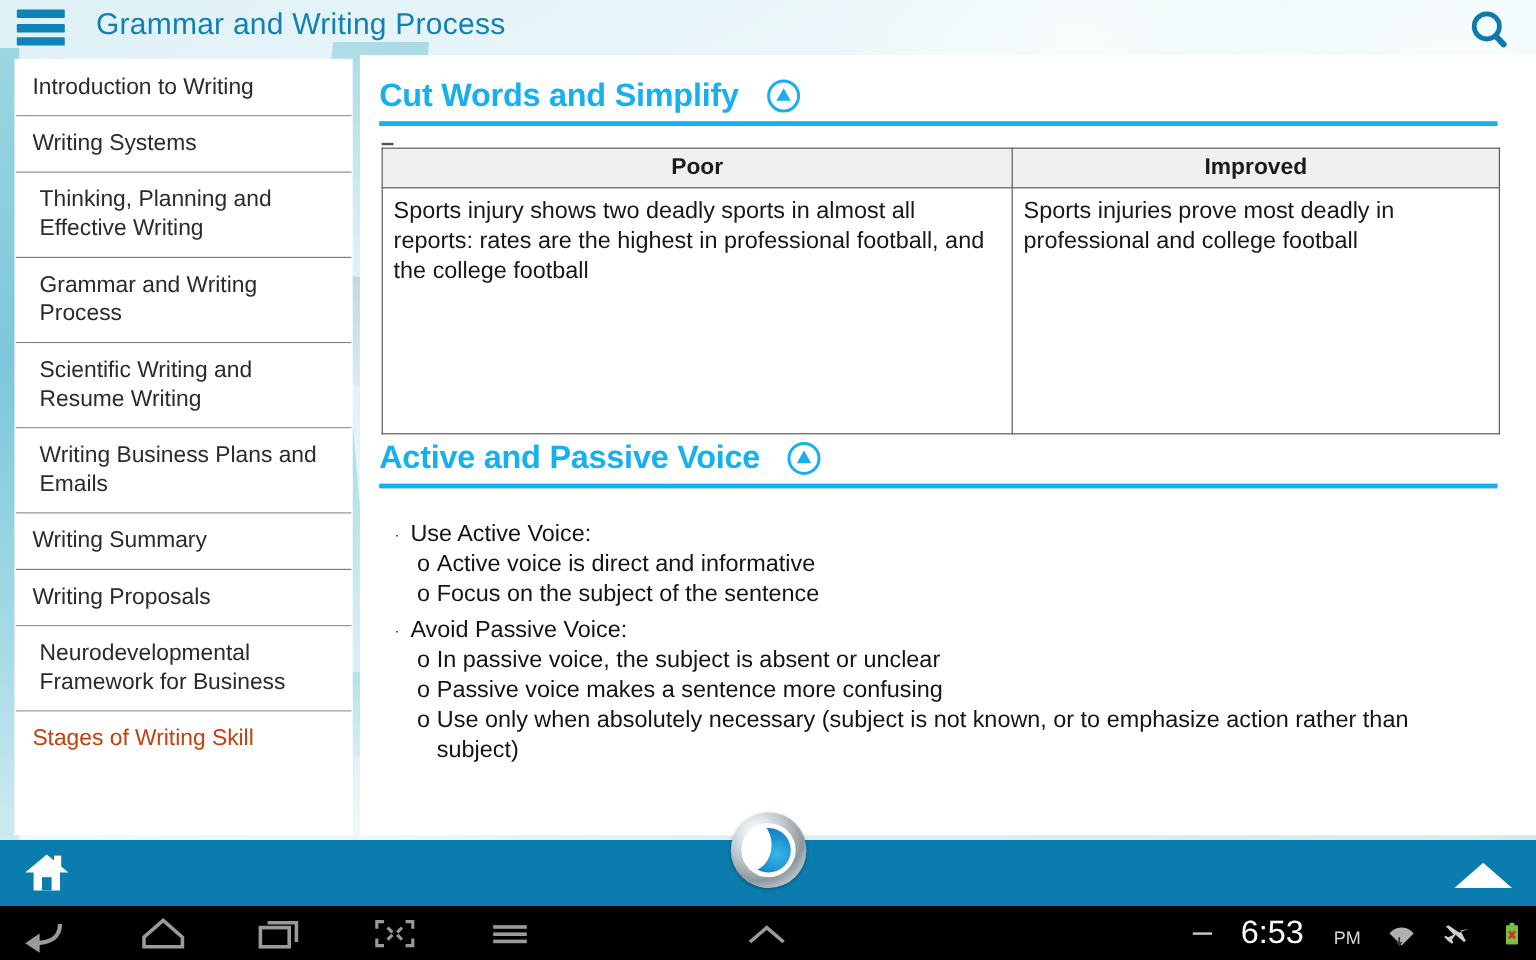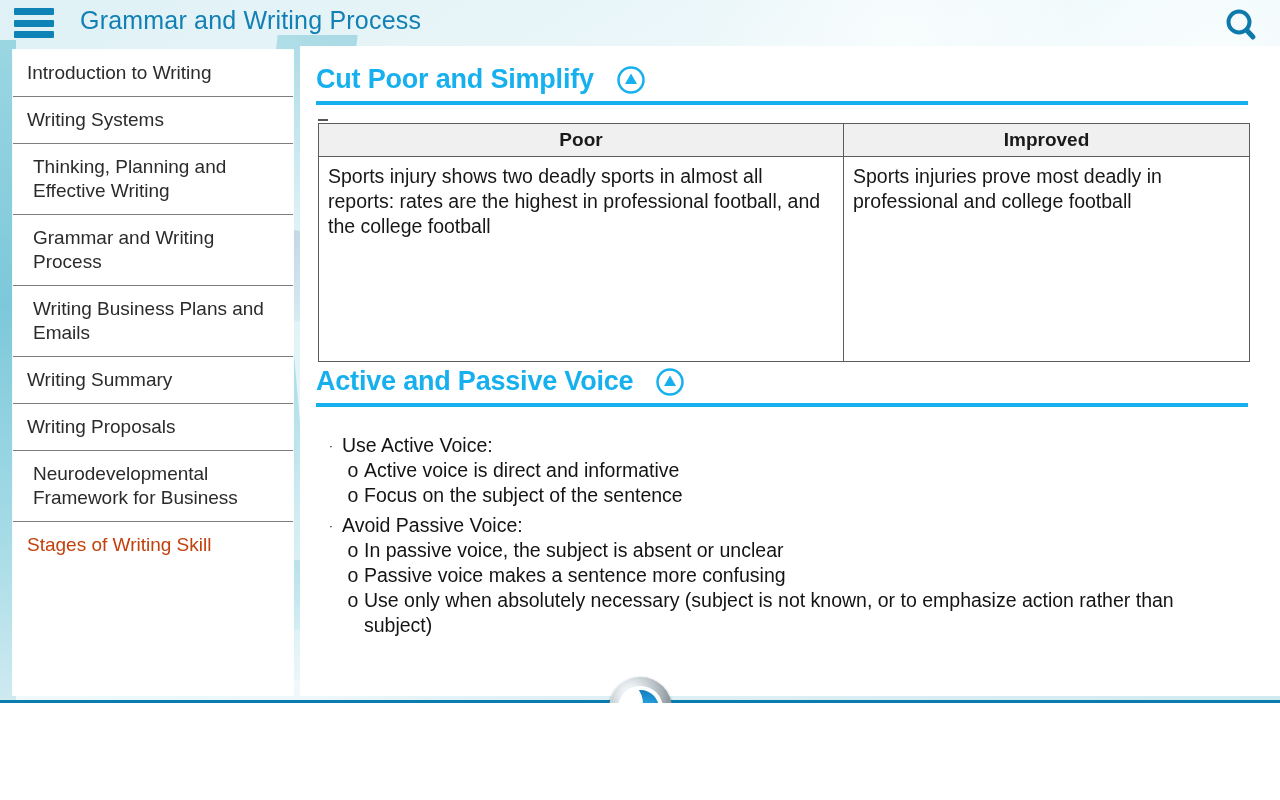--- a/index.html
+++ b/index.html
@@ -1,21 +1,21 @@
 <!DOCTYPE html>
 <html><head>
 <meta charset="utf-8">
 <style>
   html,body{margin:0;padding:0;}
   body{
     width:1280px;height:800px;overflow:hidden;
     font-family:"Liberation Sans", sans-serif;
     background:#ffffff;
   }
-  #app{position:relative;width:1280px;height:703px;overflow:hidden;}
+  #app{position:relative;width:1280px;height:800px;overflow:hidden;}
 
   
   .wallpaper{
     position:absolute;left:0;top:0;width:1280px;height:760px;
     background:
       radial-gradient(ellipse 240px 180px at 96% 10%, rgba(255,255,255,.75), rgba(255,255,255,0) 70%),
       radial-gradient(ellipse 300px 240px at 70% 4%, rgba(255,255,255,.55), rgba(255,255,255,0) 70%),
       radial-gradient(ellipse 200px 160px at 24% 86%, rgba(255,255,255,.45), rgba(255,255,255,0) 70%),
       linear-gradient(150deg,#dff1f6 0%,#e8f5f8 22%,#f2fbfc 45%,#def0f5 70%,#cfe9f1 100%);
   }
@@ -172,41 +172,44 @@
     <div class="side-item">
       <span>Writing Systems</span>
     </div>
     <div class="side-item tall">
       <span>Thinking, Planning and Effective Writing</span>
     </div>
     <div class="side-item tall">
       <span>Grammar and Writing Process</span>
     </div>
     <div class="side-item tall">
+      <span>Scientific Writing and Resume Writing</span>
+    </div>
+    <div class="side-item tall">
       <span>Writing Business Plans and Emails</span>
     </div>
     <div class="side-item">
       <span>Writing Summary</span>
     </div>
     <div class="side-item">
       <span>Writing  Proposals</span>
     </div>
     <div class="side-item tall">
       <span>Neurodevelopmental Framework for Business</span>
     </div>
     <div class="side-item fade">
       <span>Stages of Writing Skill</span>
     </div>
   </div>
 
   <div class="content">
     <div class="content-inner">
 
       <div class="sec-head">
-        <div class="sec-title">Cut Poor and Simplify</div>
+        <div class="sec-title">Cut Words and Simplify</div>
         <div class="collapse-icon">
           <svg width="30" height="30" viewBox="0 0 30 30">
             <circle cx="15" cy="15" r="12.5" fill="none" stroke="#16b0ef" stroke-width="2.5"></circle>
             <polygon points="15,8.5 21,19 9,19" fill="#16b0ef"></polygon>
           </svg>
         </div>
       </div>
       <div class="sec-rule"></div>
 
       <div class="tbl-wrap">

